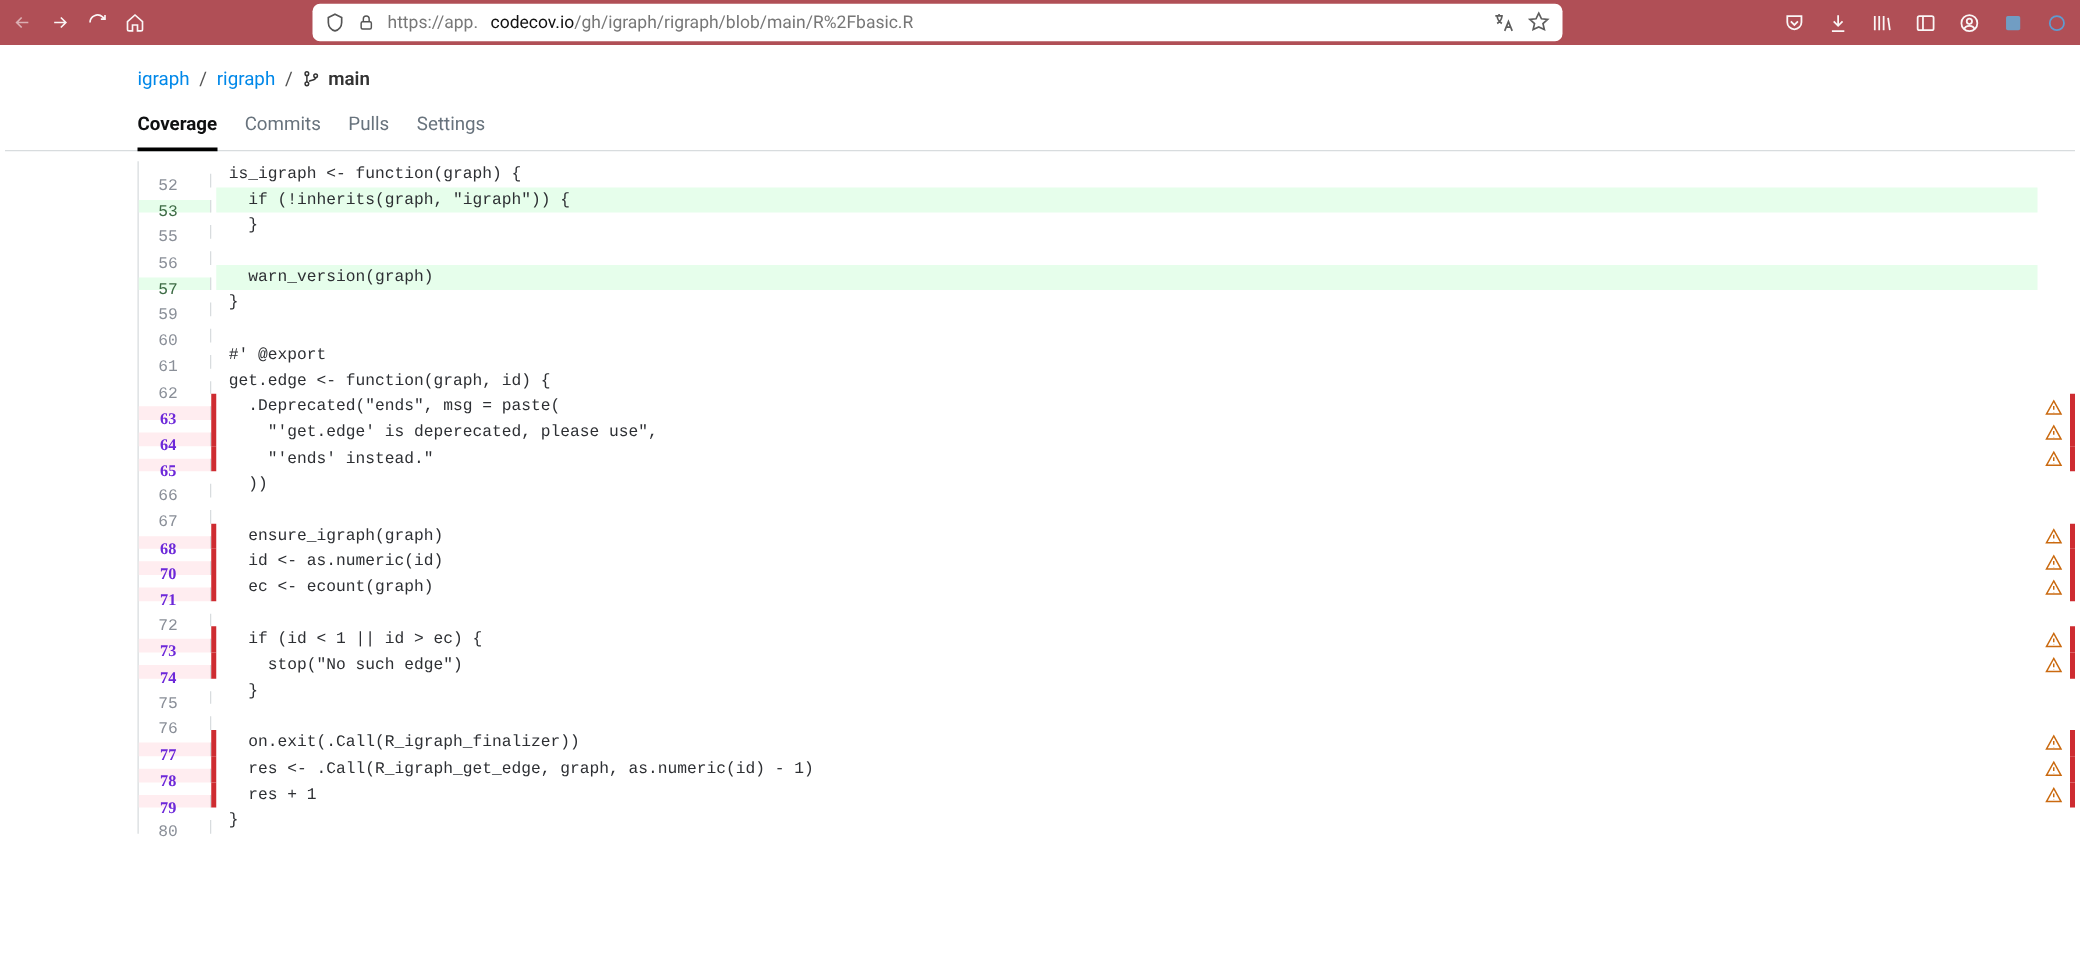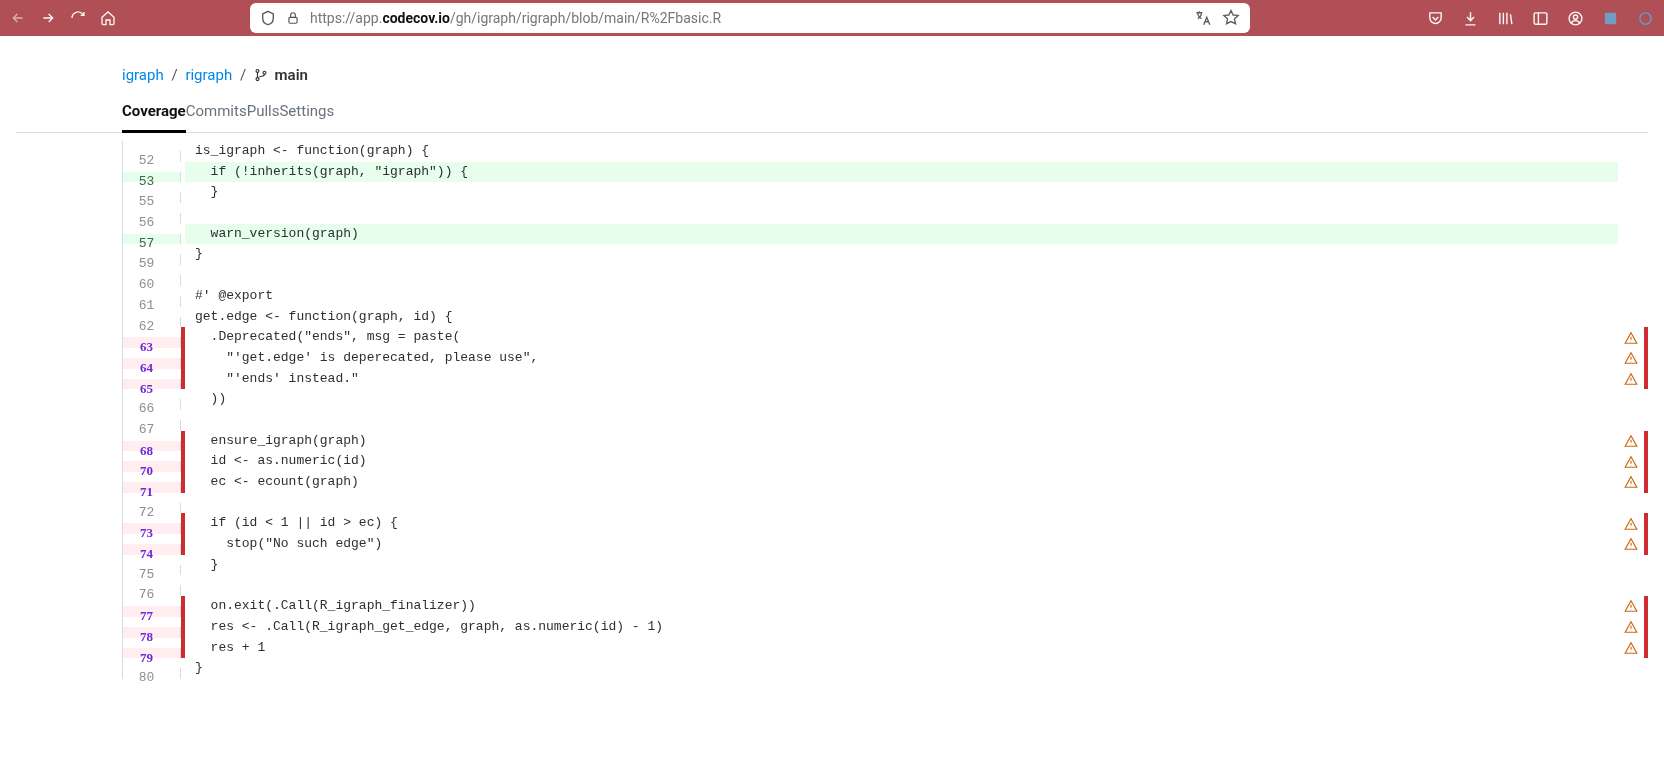--- a/index.html
+++ b/index.html
@@ -16,30 +16,30 @@
   *{box-sizing:border-box;}
   body{margin:0;font-family:-apple-system,BlinkMacSystemFont,"Segoe UI",Roboto,Helvetica,Arial,sans-serif;color:var(--text-dark);font-size:14px;}
   
   .toolbar{background:var(--toolbar-bg);height:36px;display:flex;align-items:center;padding:0 10px;gap:14px;}
   .toolbar svg{display:block;}
   .nav-icon{color:#fff;opacity:.95;cursor:pointer;display:flex;align-items:center;justify-content:center;}
   .nav-icon.dim{opacity:.55;}
   .url-bar{flex:0 0 auto;margin-left:120px;width:1000px;height:30px;background:#fff;border-radius:6px;display:flex;align-items:center;padding:0 10px;gap:10px;color:#555;}
   .url-bar .lock{color:#555;}
   .url-bar .url{flex:1;font-size:14px;color:#777;white-space:nowrap;overflow:hidden;}
-  .url-bar .url .bold{color:#111;font-weight:700;}
+  .url-bar .url .bold{color:#111;font-weight:400;margin-left:10px;}
   .right-icons{margin-left:auto;display:flex;align-items:center;gap:18px;}
   
-  .page{padding:16px;}
+  .page{padding:4px;}
   .crumbs{padding:14px 0 6px 106px;font-size:15px;}
   .crumbs a{color:var(--link-blue);text-decoration:none;}
   .crumbs .sep{color:#555;padding:0 4px;}
   .crumbs .branch{color:#333;font-weight:600;}
   .branch-ico{display:inline-block;margin-right:3px;position:relative;top:2px;}
-  .tabs{display:flex;padding:12px 0 0 106px;border-bottom:1px solid var(--border);}
+  .tabs{display:flex;gap:22px;padding:12px 0 0 106px;border-bottom:1px solid var(--border);}
   .tab{padding:0 0 10px 0;color:var(--text-gray);cursor:pointer;font-size:15px;}
   .tab.active{color:var(--text-dark);font-weight:700;border-bottom:3px solid #000;margin-bottom:-1px;}
   
   .code{margin:8px 0 0 106px;border-left:1px solid var(--border);}
   .row{display:flex;align-items:stretch;height:20.7px;font-family:"SFMono-Regular",Consolas,"Liberation Mono",Menlo,monospace;font-size:13px;}
   .ln{width:58px;text-align:center;padding-right:10px;color:#8a8f98;border-right:1px solid var(--border);line-height:20.7px;user-select:none;margin-top:10px;}
   .ln.green{background:var(--green-bg);color:#3d6b45;}
   .ln.pink{background:var(--pink-bg);color:#6d28d9;font-weight:600;font-family:Liberation Serif, serif;}
   .bar{width:4px;}
   .bar.red{background:var(--red-bar);}

